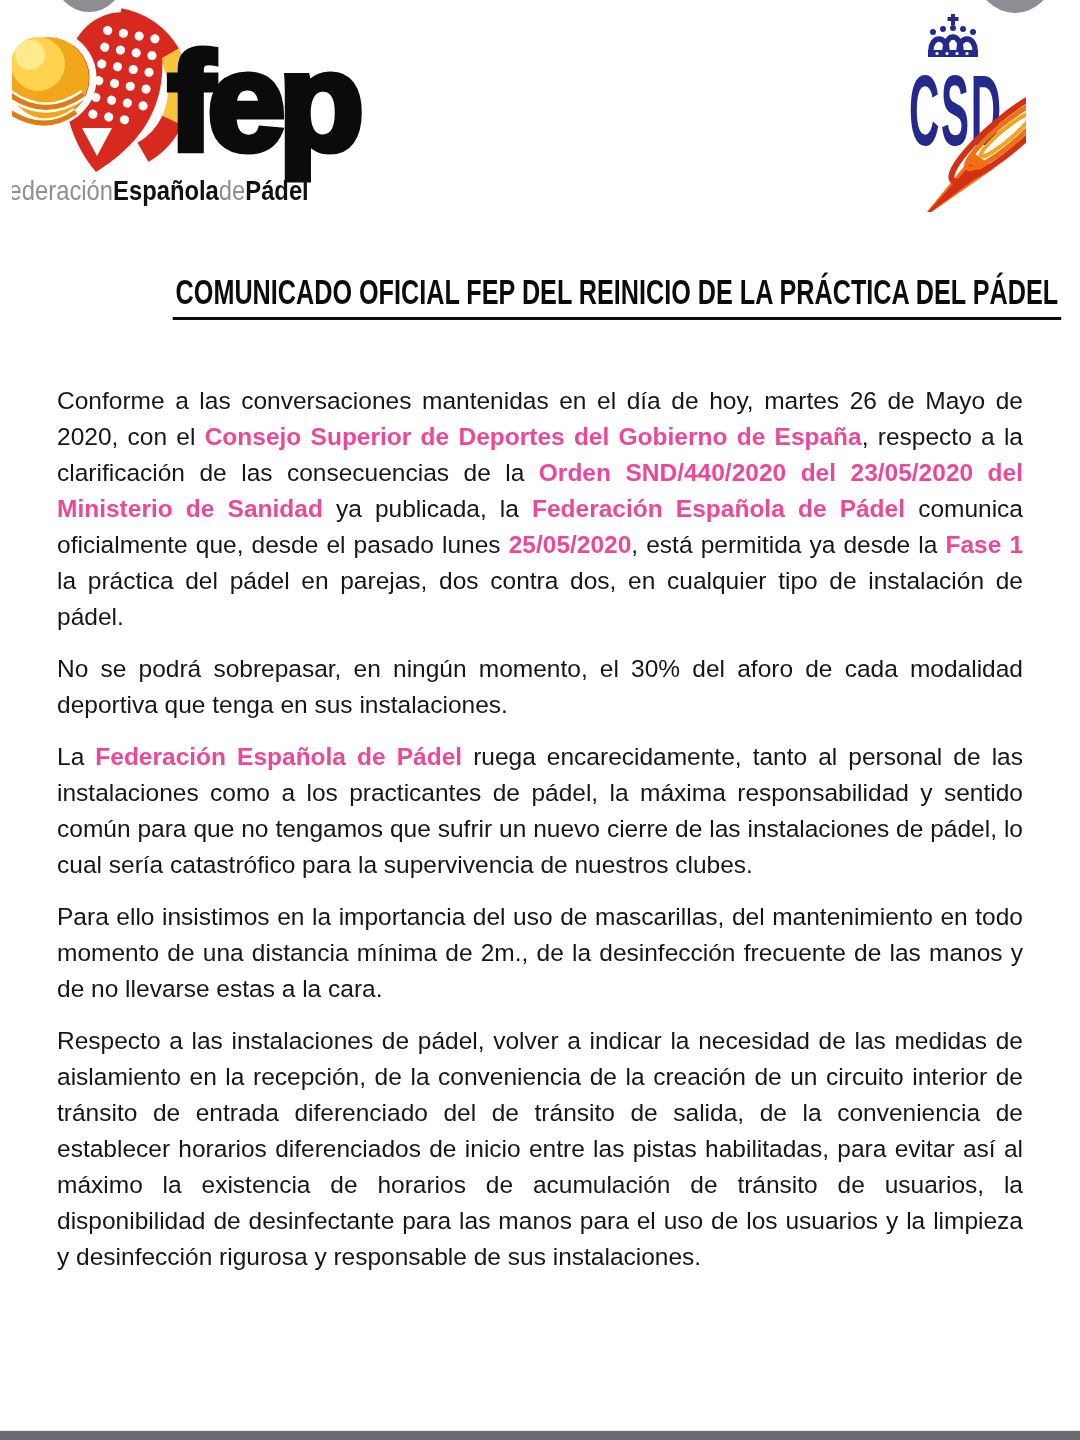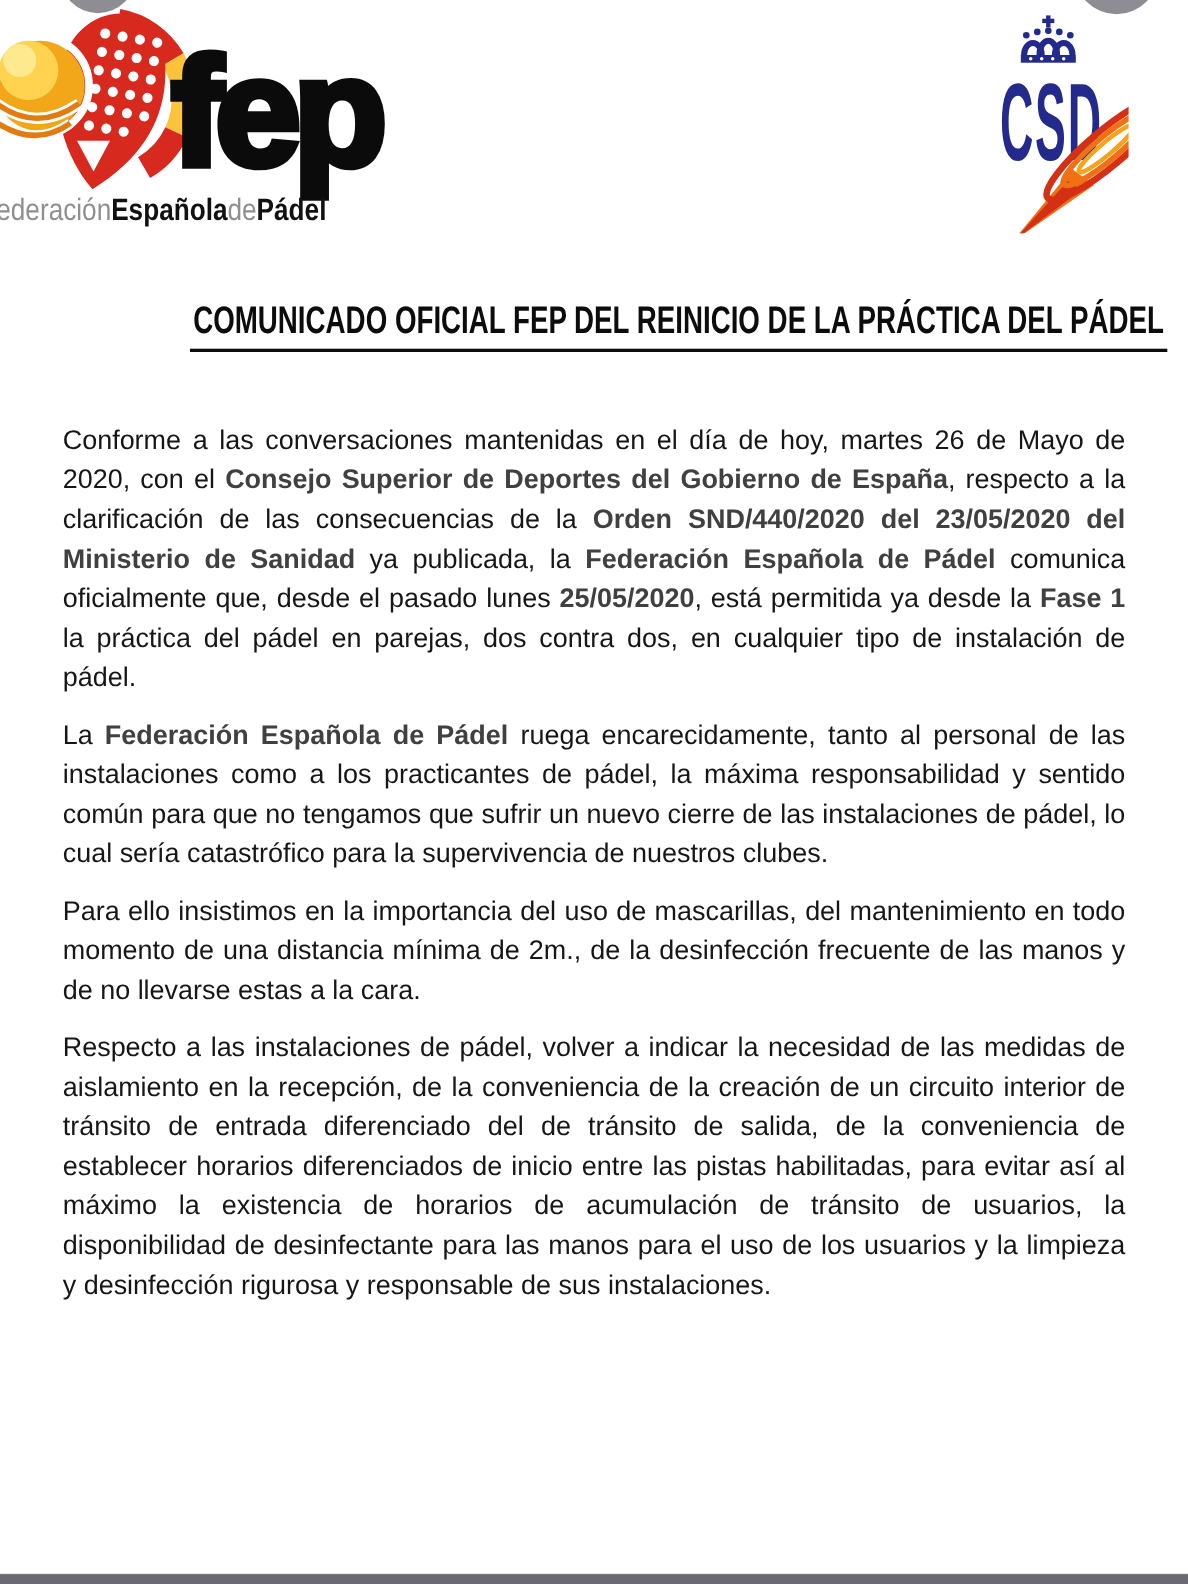--- a/index.html
+++ b/index.html
@@ -9,21 +9,21 @@
     position:relative;
     overflow:hidden;
     font-family:"Liberation Sans", sans-serif;
     color:#161616;
   }
   
   .top-disc{position:absolute;border-radius:50%;background:#8d8d93;}
   .top-disc.left{left:55px;top:-56px;width:68px;height:68px;}
   .top-disc.right{left:977px;top:-63px;width:76px;height:76px;}
 
-  .fep-logo{position:absolute;left:0;top:0;width:380px;height:215px;}
+  .fep-logo{position:absolute;left:12px;top:0;width:380px;height:215px;}
   .csd-logo{position:absolute;left:891px;top:12px;width:135px;height:200px;}
   .fep-logo svg,.csd-logo svg{display:block;width:100%;height:100%;}
 
   .doc-title-wrap{
     position:absolute;left:0;top:272px;width:1080px;
     text-align:center;white-space:nowrap;
   }
   .doc-title{
     display:inline-block;
     font-weight:bold;
@@ -34,21 +34,21 @@
     transform-origin:center top;
     border-bottom:3px solid #0c0c0c;
     padding:0 4px 5px 4px;
   }
   .doc-body{
     position:absolute;left:57px;top:383px;width:966px;
     font-size:24.5px;line-height:36px;
     text-align:justify;
   }
   .doc-body p{margin:0 0 16px 0;}
-  .doc-body b{color:#404040;}
+  .doc-body b{color:#ec4899;}
 
   .footer-bar{
     position:absolute;left:0;bottom:0;width:1080px;height:9px;
     background:#6b6a72;
     border-top:1px solid #e6e6e6;
   }
 </style>
 </head>
 <body>
 
@@ -147,18 +147,19 @@
     </g>
   </svg>
 </div>
 
 <div class="doc-title-wrap">
   <span class="doc-title">COMUNICADO OFICIAL FEP DEL REINICIO DE LA PRÁCTICA DEL PÁDEL</span>
 </div>
 
 <div class="doc-body">
     <p><span>Conforme a las conversaciones mantenidas en el día de hoy, martes 26 de Mayo de 2020, con el </span><b>Consejo Superior de Deportes del Gobierno de España</b><span>, respecto a la clarificación de las consecuencias de la </span><b>Orden SND/440/2020 del 23/05/2020 del Ministerio de Sanidad</b><span> ya publicada, la </span><b>Federación Española de Pádel</b><span> comunica oficialmente que, desde el pasado lunes </span><b>25/05/2020</b><span>, está permitida ya desde la </span><b>Fase 1</b><span> la práctica del pádel en parejas, dos contra dos, en cualquier tipo de instalación de pádel.</span></p>
+    <p><span>No se podrá sobrepasar, en ningún momento, el 30% del aforo de cada modalidad deportiva que tenga en sus instalaciones.</span></p>
     <p><span>La </span><b>Federación Española de Pádel</b><span> ruega encarecidamente, tanto al personal de las instalaciones como a los practicantes de pádel, la máxima responsabilidad y sentido común para que no tengamos que sufrir un nuevo cierre de las instalaciones de pádel, lo cual sería catastrófico para la supervivencia de nuestros clubes.</span></p>
     <p><span>Para ello insistimos en la importancia del uso de mascarillas, del mantenimiento en todo momento de una distancia mínima de 2m., de la desinfección frecuente de las manos y de no llevarse estas a la cara.</span></p>
     <p><span>Respecto a las instalaciones de pádel, volver a indicar la necesidad de las medidas de aislamiento en la recepción, de la conveniencia de la creación de un circuito interior de tránsito de entrada diferenciado del de tránsito de salida, de la conveniencia de establecer horarios diferenciados de inicio entre las pistas habilitadas, para evitar así al máximo la existencia de horarios de acumulación de tránsito de usuarios, la disponibilidad de desinfectante para las manos para el uso de los usuarios y la limpieza y desinfección rigurosa y responsable de sus instalaciones.</span></p>
   </div>
 
 <div class="footer-bar"></div>
 
 </body></html>

